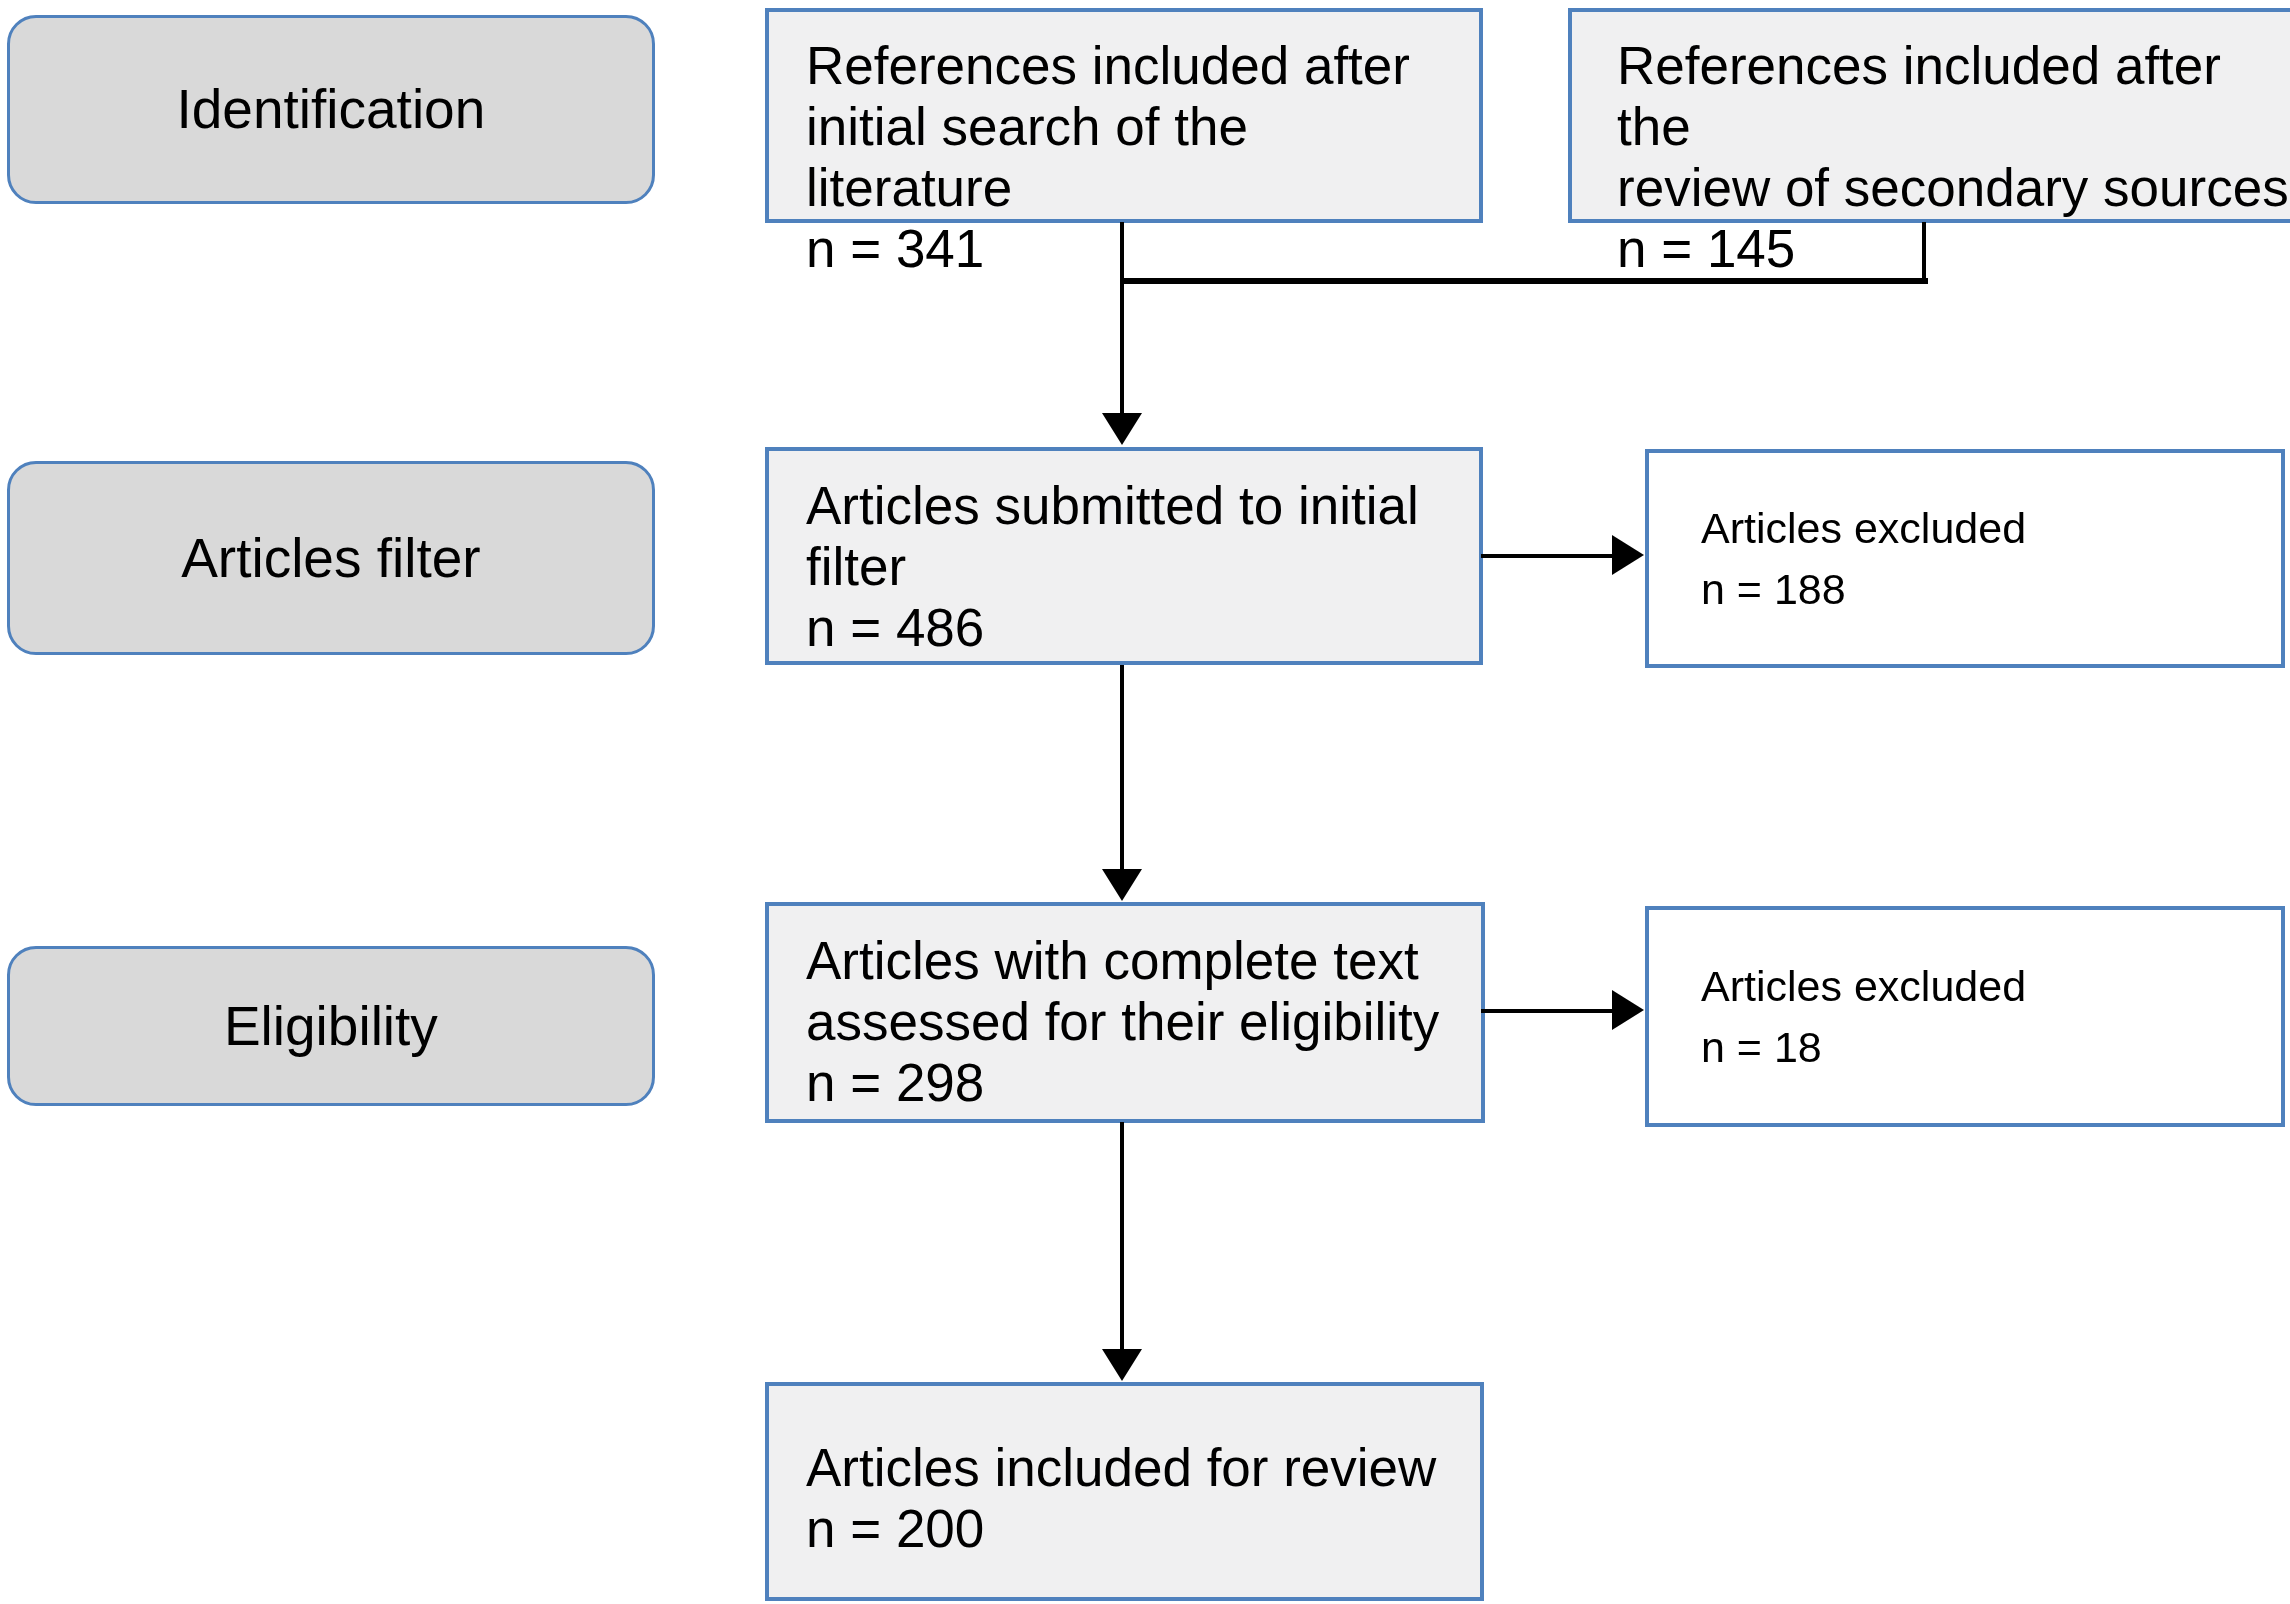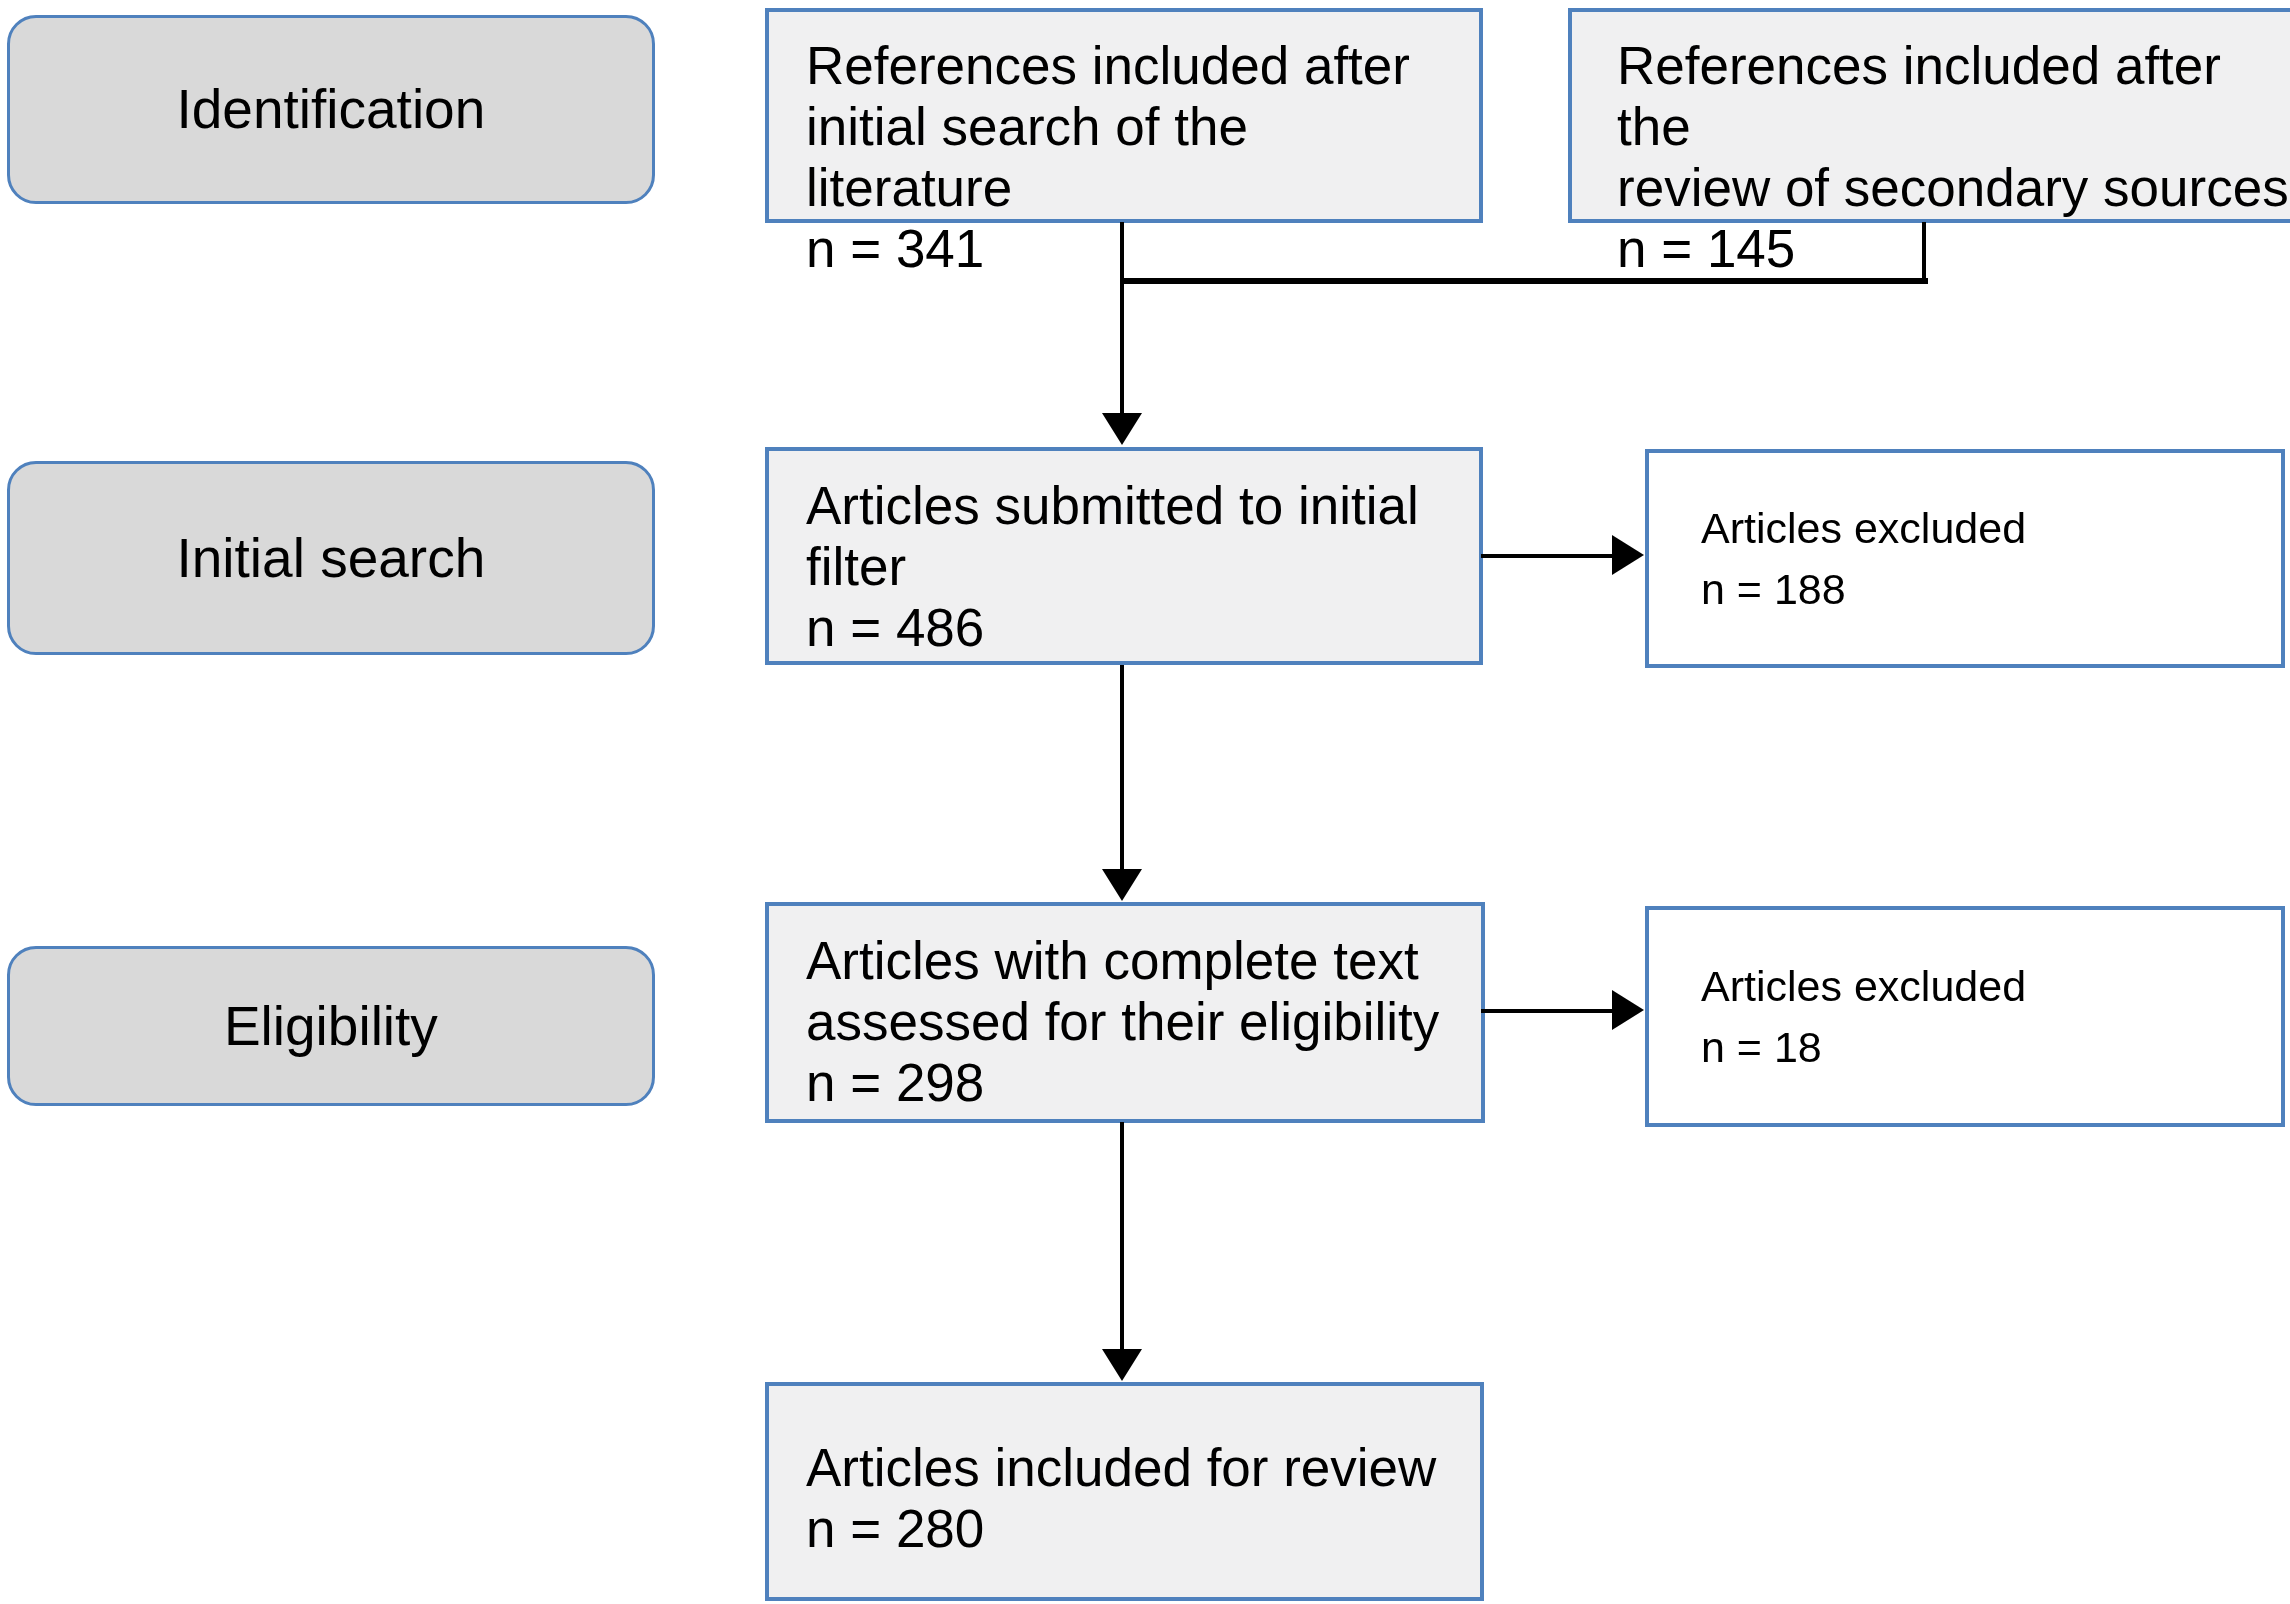--- a/index.html
+++ b/index.html
@@ -94,21 +94,21 @@
 </style>
 </head>
 <body>
 
 <div class="canvas">
 
   <div class="stage s1">
     <span>Identification</span>
   </div>
   <div class="stage s2">
-    <span>Initial search</span>
+    <span>Articles filter</span>
   </div>
   <div class="stage s3">
     <span>Eligibility</span>
   </div>
 
   <div class="process box-a">
     <div class="bt">References included after
 initial search of the literature</div>
     <div class="bc">n = 341</div>
   </div>
@@ -132,21 +132,21 @@
 assessed for their eligibility</div>
     <div class="bc">n = 298</div>
   </div>
   <div class="excluded box-g">
     <div class="bt">Articles excluded</div>
     <div class="bc">n = 18</div>
   </div>
 
   <div class="process box-d">
     <div class="bt">Articles included for review</div>
-    <div class="bc">n = 280</div>
+    <div class="bc">n = 200</div>
   </div>
 
   <div class="line ln-stem-a"></div>
   <div class="line ln-junction"></div>
   <div class="line ln-stem-e"></div>
   <div class="line ln-b-f"></div>
   <div class="line ln-b-c"></div>
   <div class="line ln-c-g"></div>
   <div class="line ln-c-d"></div>
 

